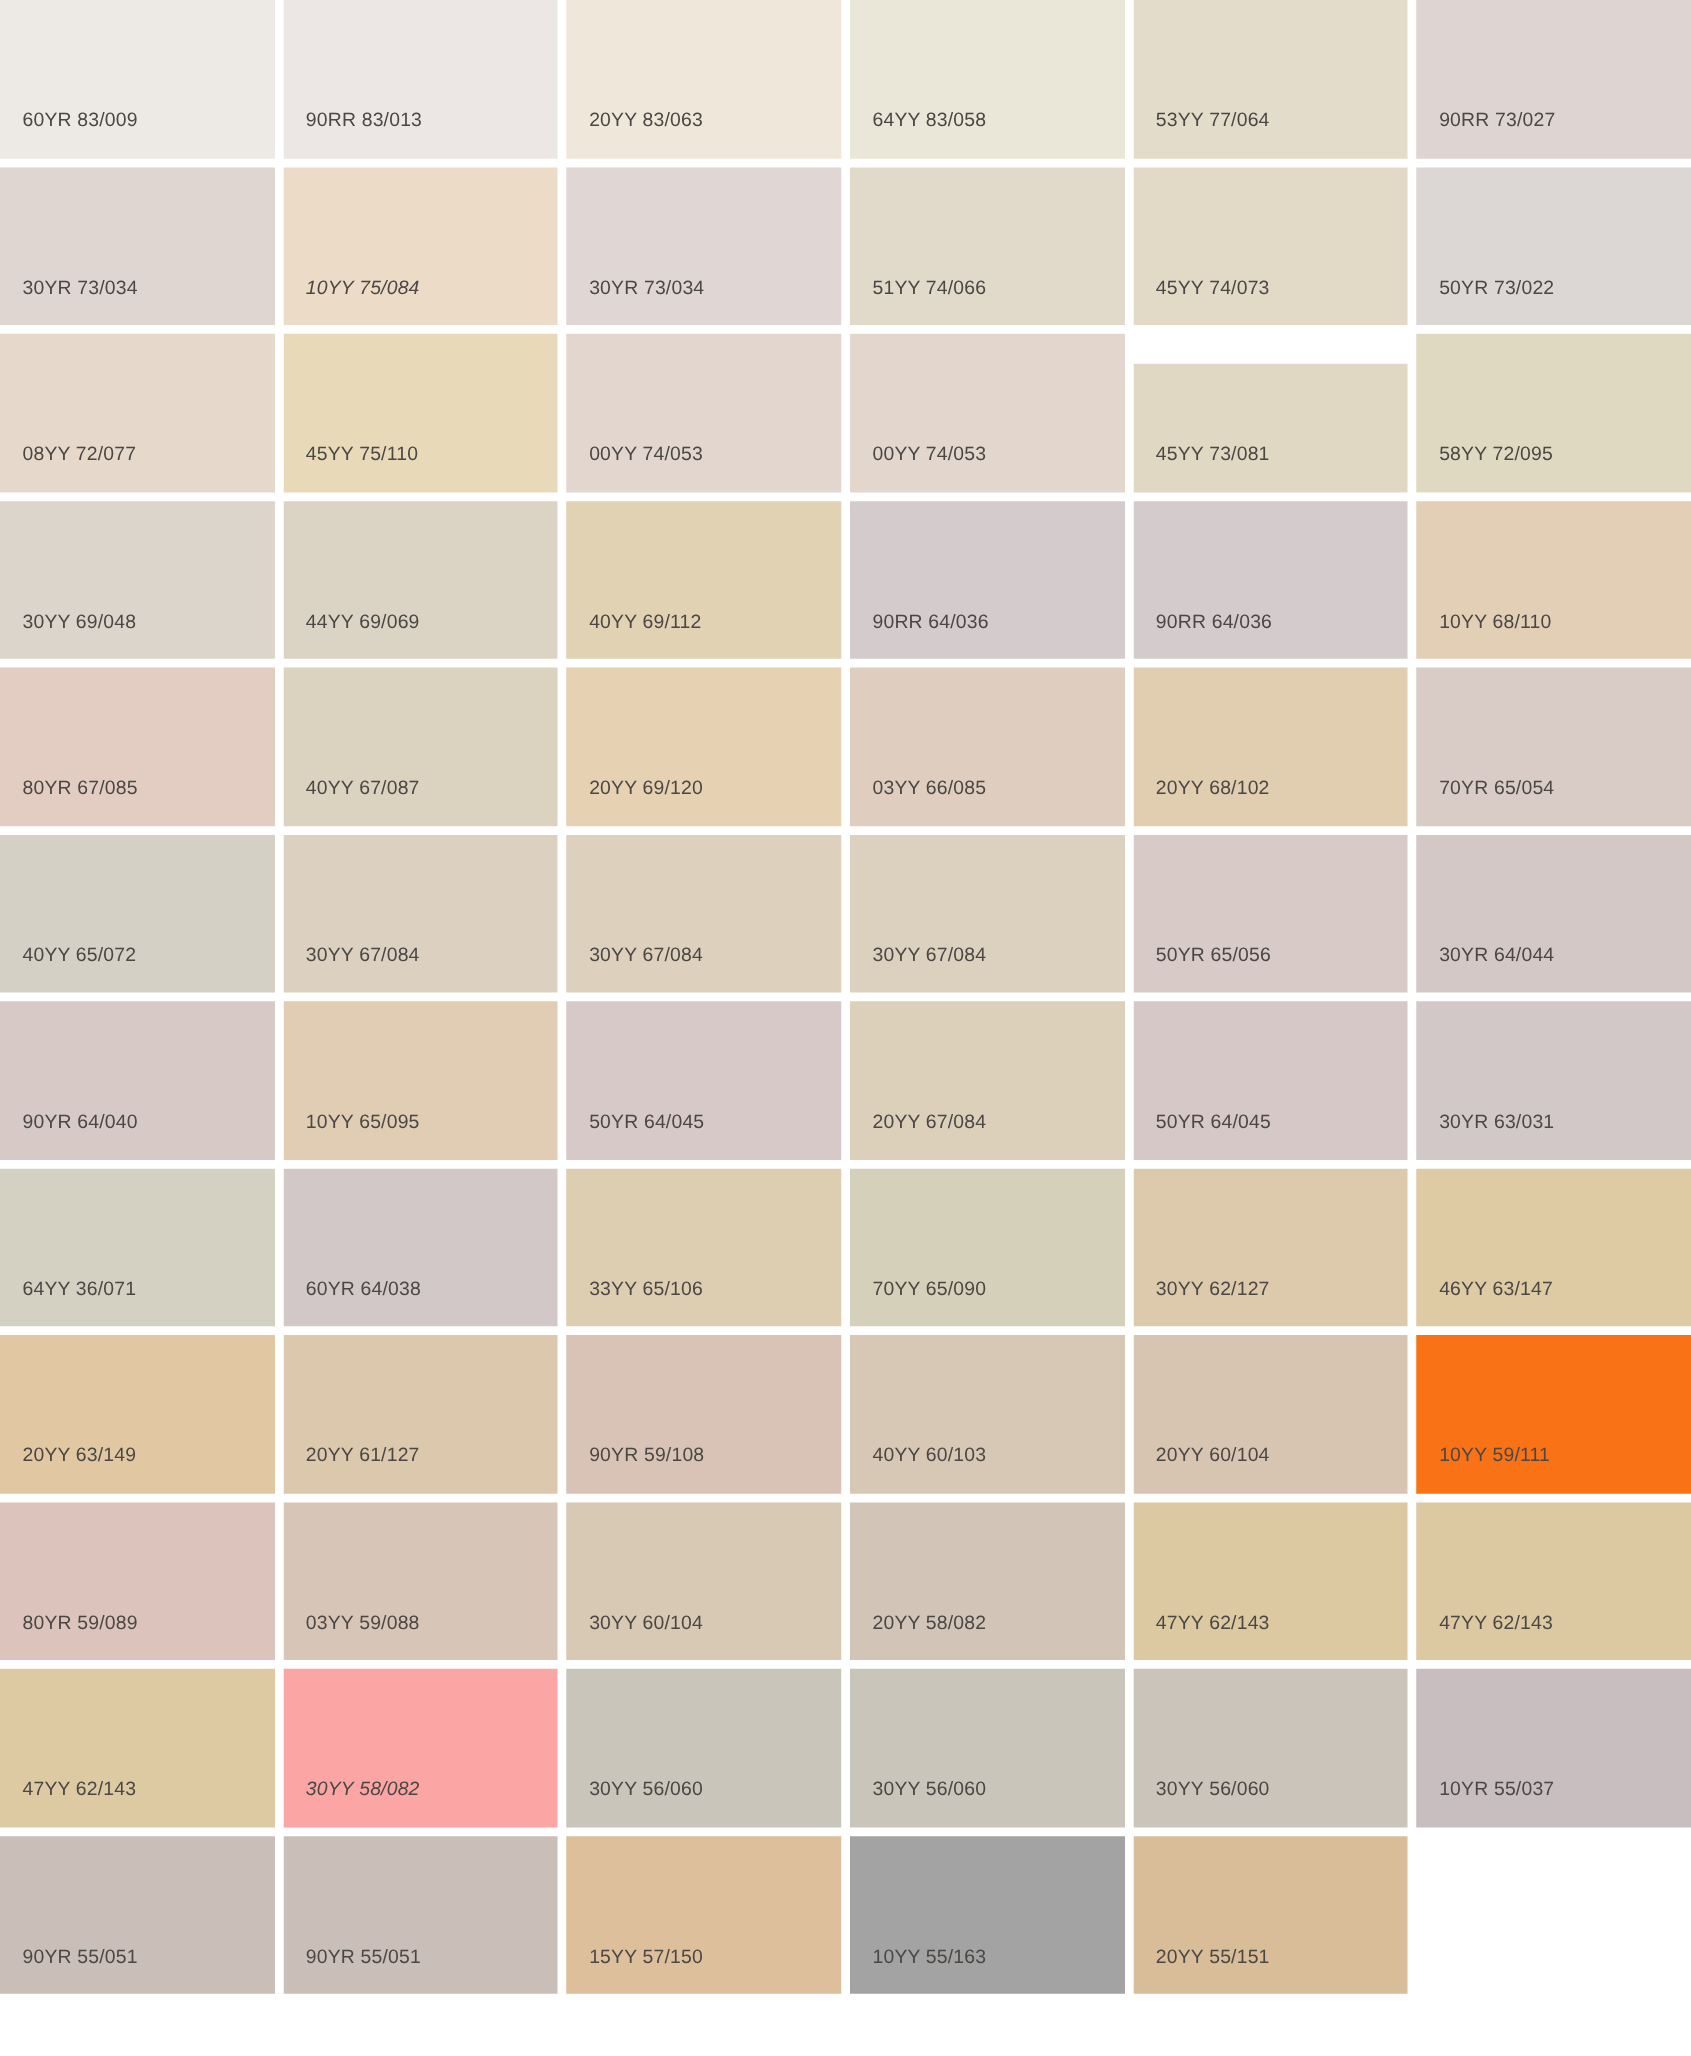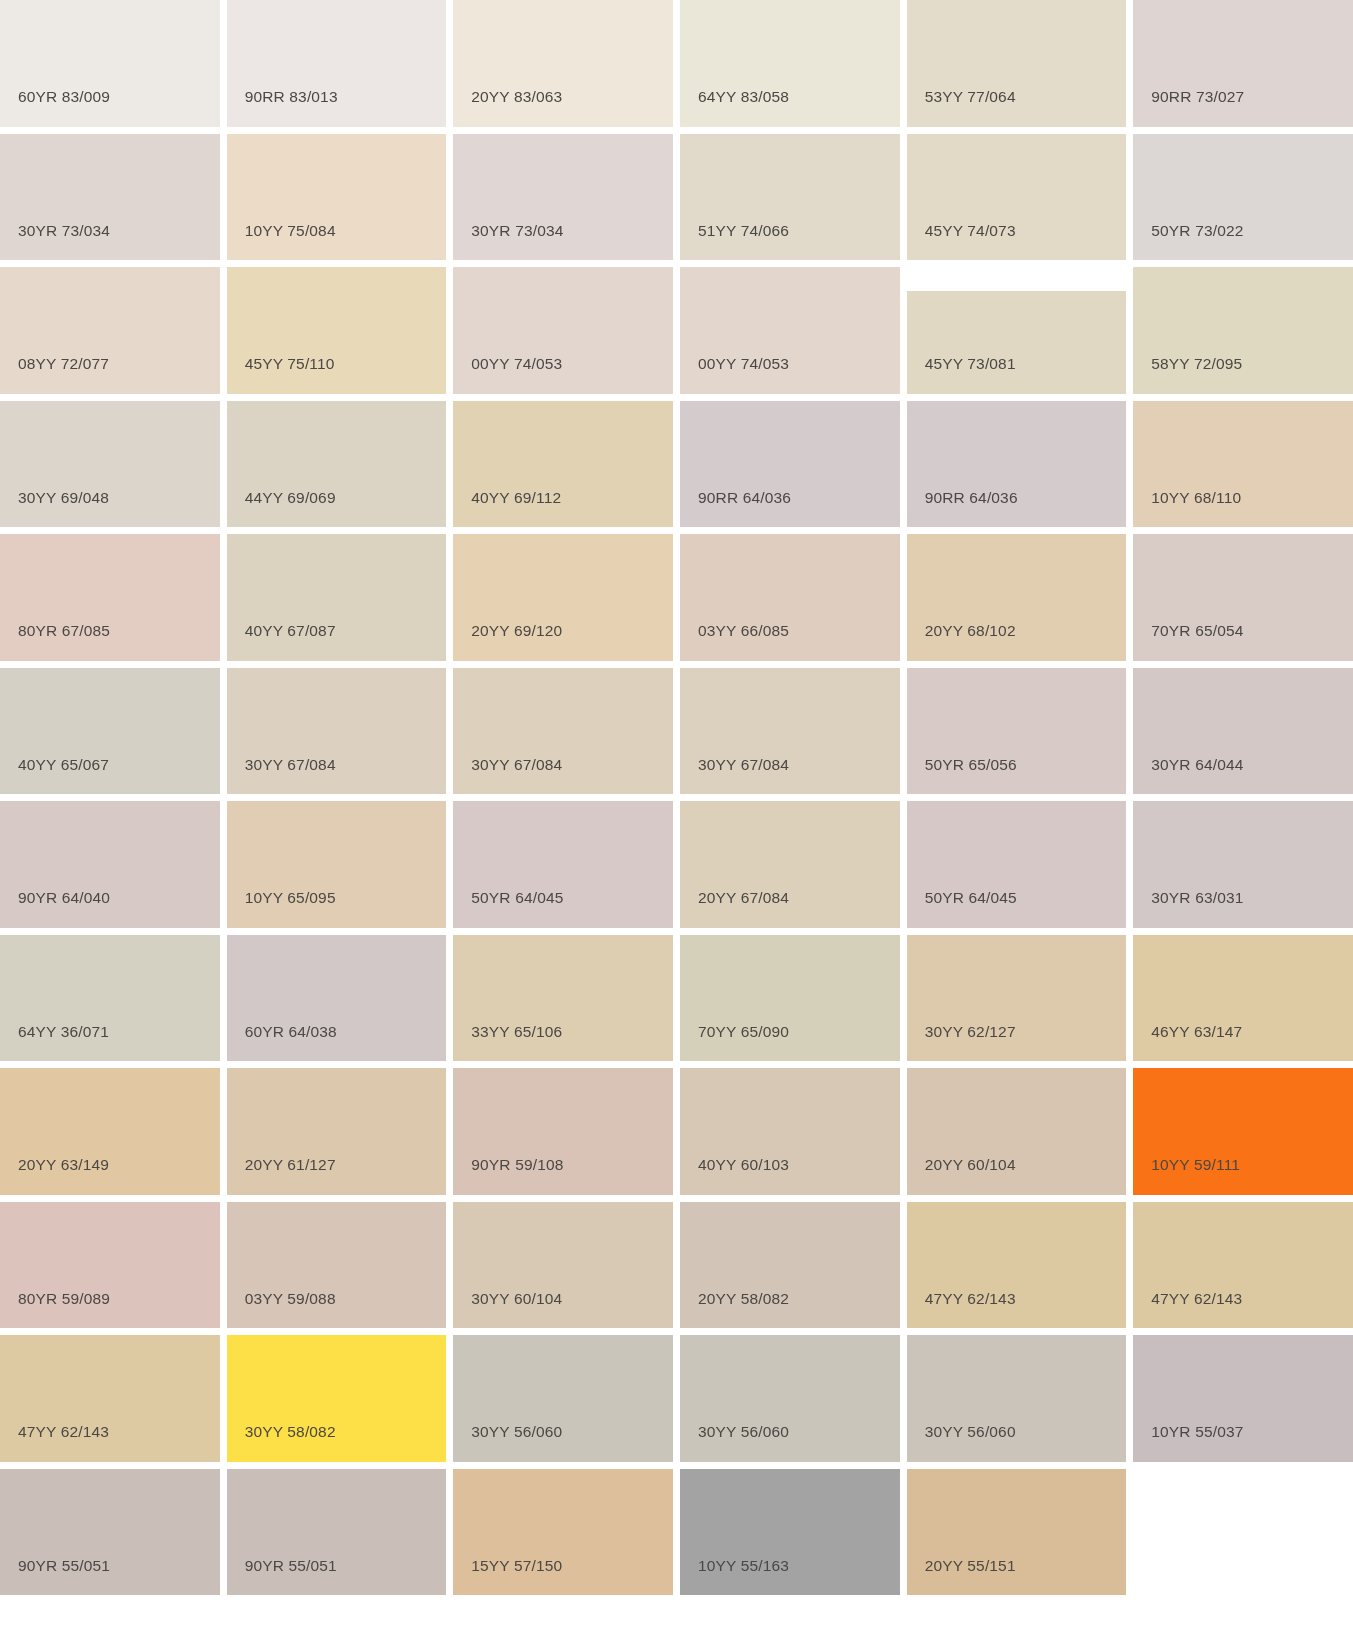--- a/index.html
+++ b/index.html
@@ -59,21 +59,21 @@
     </div>
     <div class="swatch" style="background-color: rgb(228, 220, 202);">
       <span class="swatch-label">53YY 77/064</span>
     </div>
     <div class="swatch" style="background-color: rgb(222, 212, 210);">
       <span class="swatch-label">90RR 73/027</span>
     </div>
     <div class="swatch" style="background-color: rgb(224, 214, 209);">
       <span class="swatch-label">30YR 73/034</span>
     </div>
-    <div class="swatch" style="background-color: rgb(236, 219, 198);">
+    <div class="swatch" style="background-color: rgb(236, 219, 198); font-style: italic;">
       <span class="swatch-label">10YY 75/084</span>
     </div>
     <div class="swatch" style="background-color: rgb(224, 214, 211);">
       <span class="swatch-label">30YR 73/034</span>
     </div>
     <div class="swatch" style="background-color: rgb(225, 218, 203);">
       <span class="swatch-label">51YY 74/066</span>
     </div>
     <div class="swatch" style="background-color: rgb(226, 218, 199);">
       <span class="swatch-label">45YY 74/073</span>
@@ -129,21 +129,21 @@
     <div class="swatch" style="background-color: rgb(223, 206, 191);">
       <span class="swatch-label">03YY 66/085</span>
     </div>
     <div class="swatch" style="background-color: rgb(225, 205, 176);">
       <span class="swatch-label">20YY 68/102</span>
     </div>
     <div class="swatch" style="background-color: rgb(217, 203, 197);">
       <span class="swatch-label">70YR 65/054</span>
     </div>
     <div class="swatch" style="background-color: rgb(213, 208, 198);">
-      <span class="swatch-label">40YY 65/067</span>
+      <span class="swatch-label">40YY 65/072</span>
     </div>
     <div class="swatch" style="background-color: rgb(220, 209, 193);">
       <span class="swatch-label">30YY 67/084</span>
     </div>
     <div class="swatch" style="background-color: rgb(221, 208, 188);">
       <span class="swatch-label">30YY 67/084</span>
     </div>
     <div class="swatch" style="background-color: rgb(220, 208, 190);">
       <span class="swatch-label">30YY 67/084</span>
     </div>
@@ -221,21 +221,21 @@
     </div>
     <div class="swatch" style="background-color: rgb(220, 201, 162);">
       <span class="swatch-label">47YY 62/143</span>
     </div>
     <div class="swatch" style="background-color: rgb(220, 201, 162);">
       <span class="swatch-label">47YY 62/143</span>
     </div>
     <div class="swatch" style="background-color: rgb(221, 202, 162);">
       <span class="swatch-label">47YY 62/143</span>
     </div>
-    <div class="swatch" style="background-color: #fde047;">
+    <div class="swatch" style="background-color: #fca5a5; font-style: italic;">
       <span class="swatch-label">30YY 58/082</span>
     </div>
     <div class="swatch" style="background-color: rgb(202, 197, 186);">
       <span class="swatch-label">30YY 56/060</span>
     </div>
     <div class="swatch" style="background-color: rgb(202, 197, 186);">
       <span class="swatch-label">30YY 56/060</span>
     </div>
     <div class="swatch" style="background-color: rgb(203, 196, 186);">
       <span class="swatch-label">30YY 56/060</span>

